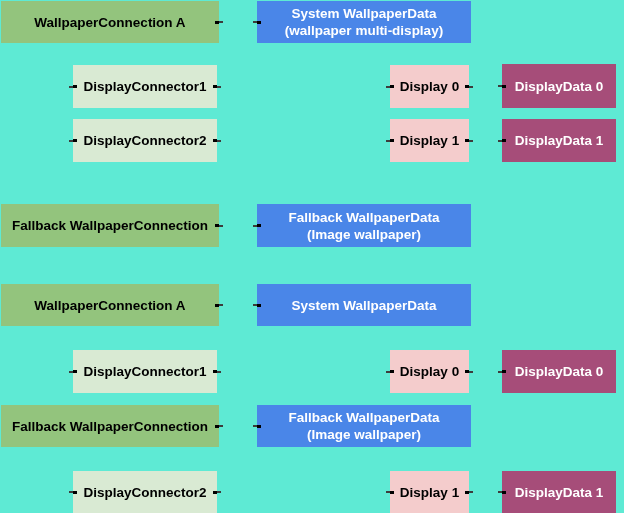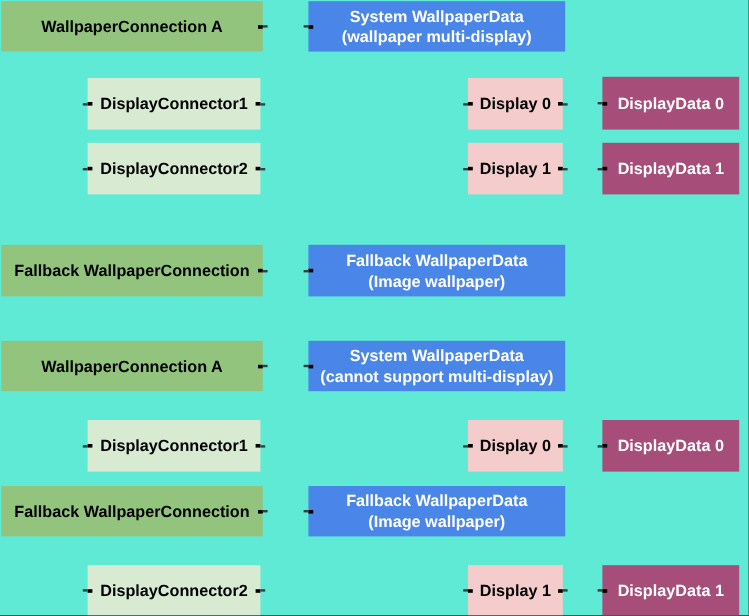--- a/index.html
+++ b/index.html
@@ -111,21 +111,20 @@
       <div class="notch inner" style="left: 0px;"></div>
       <div class="notch outer" style="background: rgb(60, 60, 60); left: -4px;"></div>
     </div>
     <div class="node" style="left: 1px; top: 284px; width: 218px; height: 42px; background: rgb(147, 196, 125); color: rgb(0, 0, 0);">
       <div class="node-label">WallpaperConnection A</div>
       <div class="notch inner" style="right: 0px;"></div>
       <div class="notch outer" style="background: rgb(60, 60, 60); right: -4px;"></div>
     </div>
     <div class="node" style="left: 257px; top: 284px; width: 214px; height: 42px; background: rgb(74, 134, 232); color: rgb(255, 255, 255);">
       <div class="node-label">System WallpaperData</div>
-      <div class="node-label">(cannot support multi-display)</div>
       <div class="notch inner" style="left: 0px;"></div>
       <div class="notch outer" style="background: rgb(60, 60, 60); left: -4px;"></div>
     </div>
     <div class="node" style="left: 73px; top: 350px; width: 144px; height: 43px; background: rgb(217, 234, 211); color: rgb(0, 0, 0);">
       <div class="node-label">DisplayConnector1</div>
       <div class="notch inner" style="left: 0px;"></div>
       <div class="notch outer" style="background: rgb(60, 60, 60); left: -4px;"></div>
       <div class="notch inner" style="right: 0px;"></div>
       <div class="notch outer" style="background: rgb(60, 60, 60); right: -4px;"></div>
     </div>

